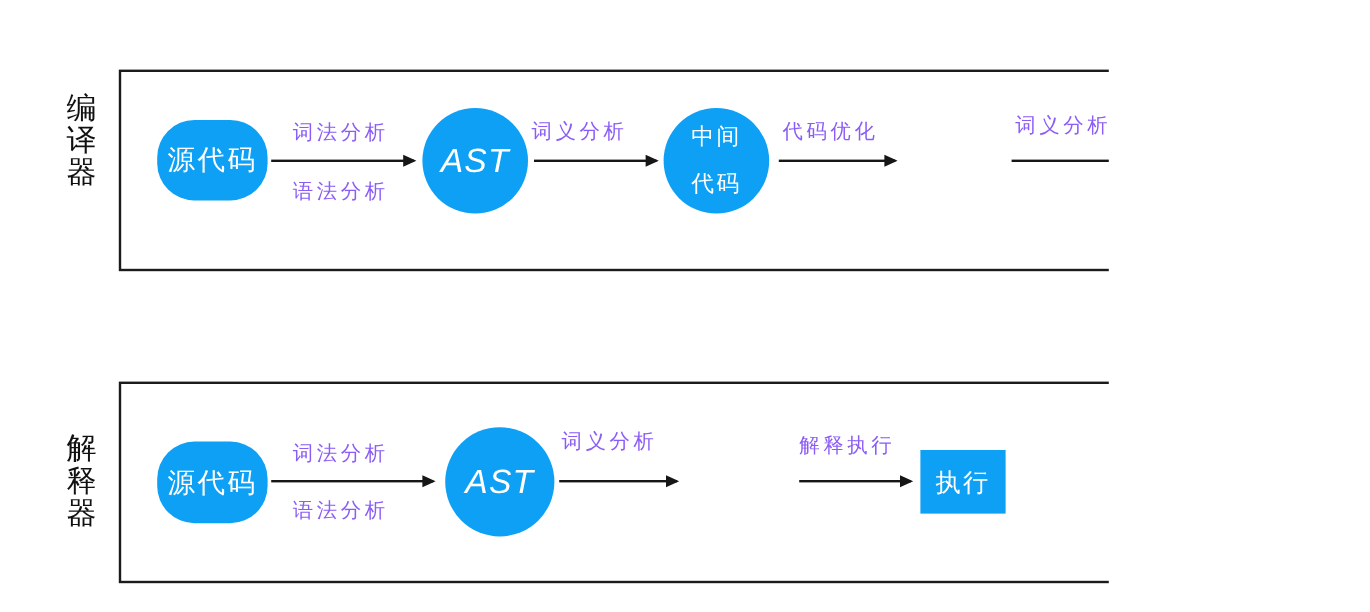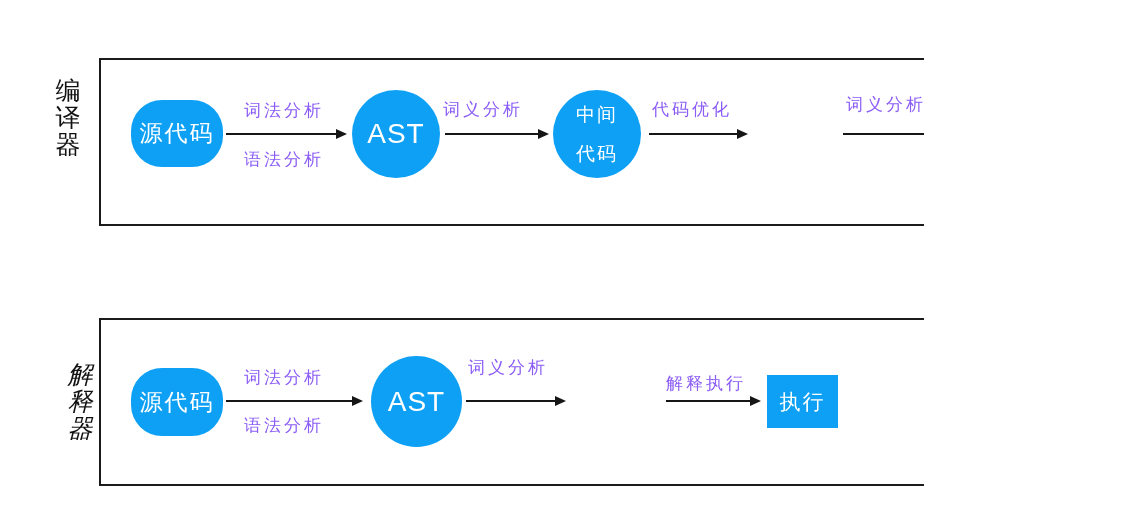--- a/index.html
+++ b/index.html
@@ -70,21 +70,21 @@
     border-bottom: 5px solid transparent;
   }
   .arrow-label {
     position: absolute;
     font-size: 17px;
     letter-spacing: 3px;
     white-space: nowrap;
     color: #8b5cf6;
   }
   .fs23 { font-size: 23px; border-radius: 31px; }
-  .fs28 { font-size: 28px; letter-spacing: 1px; }
+  .fs28 { font-size: 28px; letter-spacing: 1px; font-style: italic; }
   .fs19 { font-size: 19px; }
   .fs20 { font-size: 20px; }
   .fs21 { font-size: 21px; }
   .two-line { line-height: 27px; gap: 12px; }
 </style>
 </head>
 <body>
 
 <div class="canvas">
 
@@ -110,34 +110,34 @@
 
   <div class="arrow" style="left:649px; top:133px; width:97px;"></div>
   <div class="arrow-label" style="left:652px; top:98px;">代码优化</div>
 
 
   <div class="arrow" style="left:843px; top:133px; width:107px;"></div>
   <div class="arrow-label" style="left:846px; top:93px;">词义分析</div>
 
   <div class="node-rect fs19" style="left:953px; top:109px; width:62px; height:54px;">执行</div>
 
-  <div class="section-label" style="left:66px; top:361px;font-style:italic;">解释器</div>
+  <div class="section-label" style="left:54px; top:361px;">解释器</div>
 
   <div class="frame" style="left:99px; top:318px; width:969px; height:168px;"></div>
 
   <div class="node-rect fs23" style="left:131px; top:368px; width:92px; height:68px;">源代码</div>
 
   <div class="arrow" style="left:226px; top:400px; width:135px;"></div>
   <div class="arrow-label" style="left:244px; top:366px;">词法分析</div>
   <div class="arrow-label" style="left:244px; top:414px;">语法分析</div>
 
   <div class="node-circle fs28" style="left:371px; top:356px; width:91px; height:91px;">AST</div>
 
   <div class="arrow" style="left:466px; top:400px; width:98px;"></div>
   <div class="arrow-label" style="left:468px; top:356px;">词义分析</div>
 
 
   <div class="arrow" style="left:666px; top:400px; width:93px;"></div>
-  <div class="arrow-label" style="left:666px; top:372px;">解释执行</div>
+  <div class="arrow-label" style="left:666px; top:360px;">解释执行</div>
 
   <div class="node-rect fs21" style="left:767px; top:375px; width:71px; height:53px;">执行</div>
 
 </div>
 
 </body></html>

